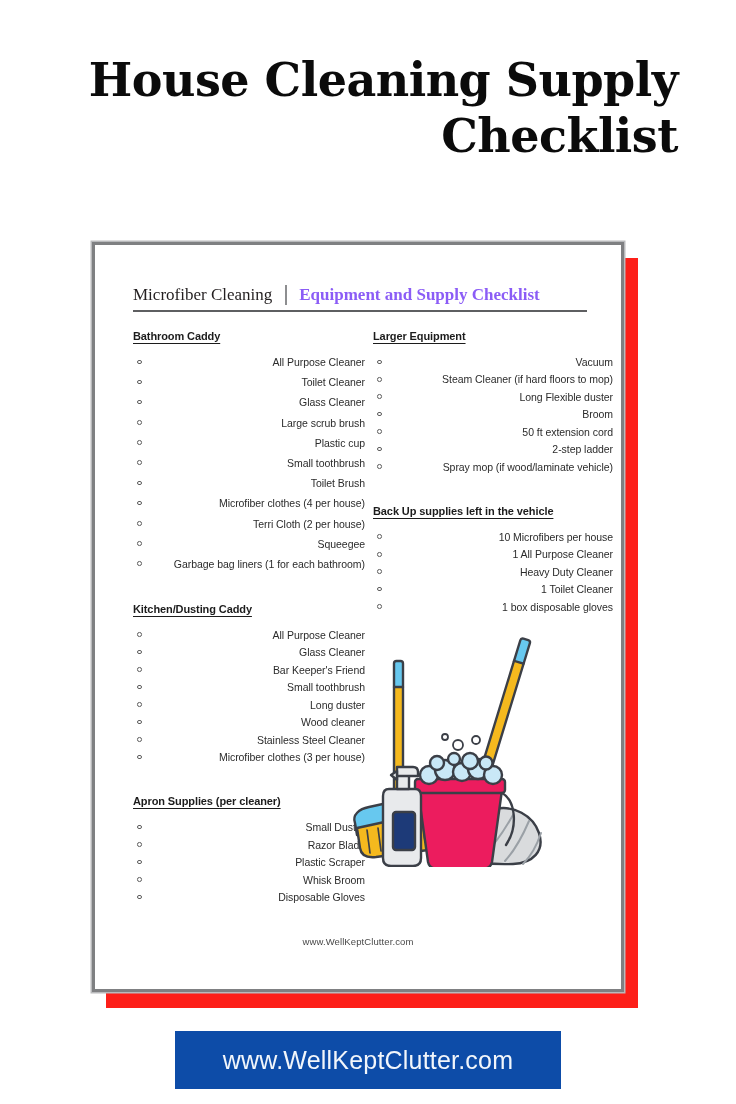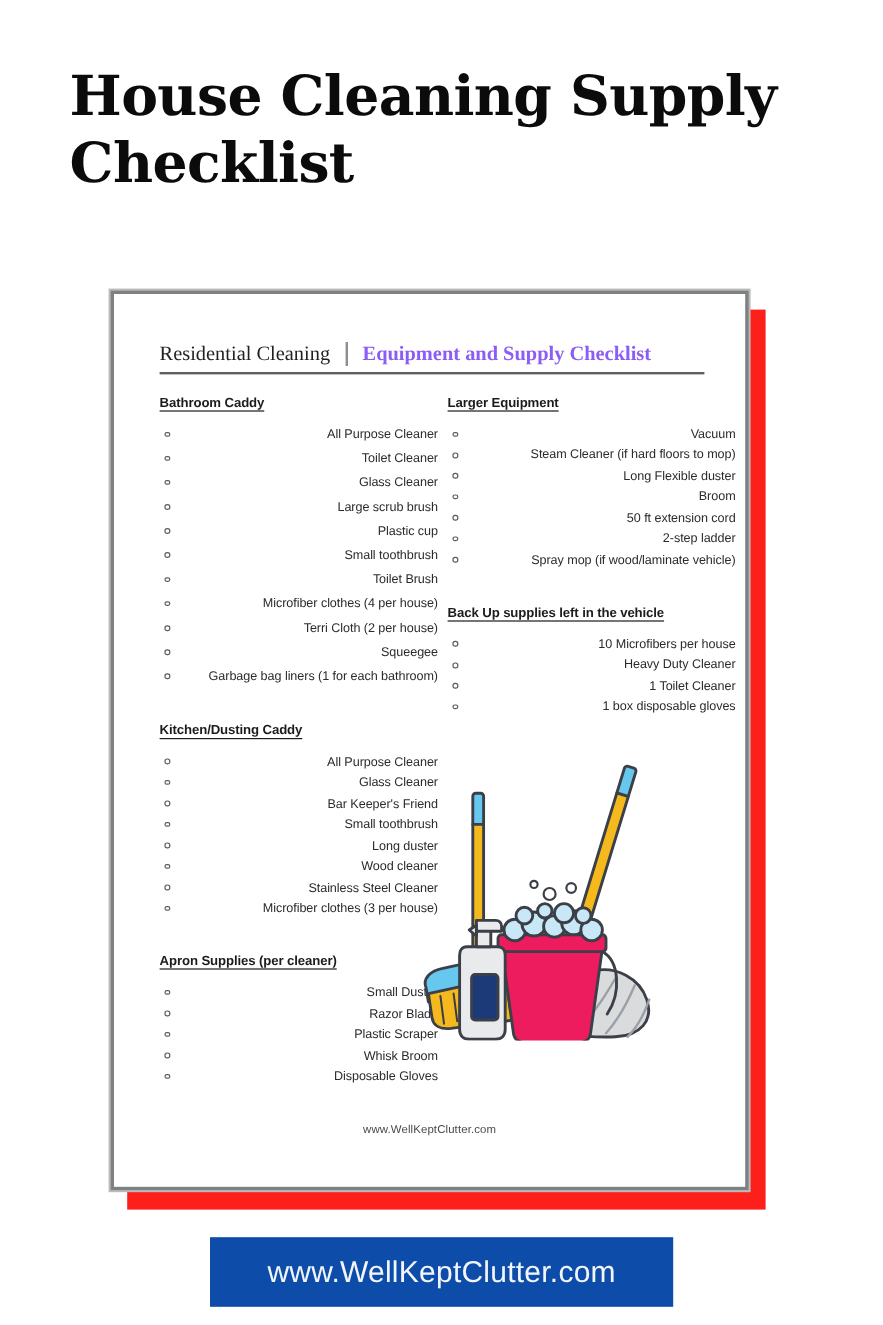--- a/index.html
+++ b/index.html
@@ -8,21 +8,21 @@
     background:#ffffff;
     font-family:"Liberation Sans", sans-serif;
     position:relative;
     overflow:hidden;
   }
 
   
   .pin-title {
     position:absolute;
     left:0; top:52px; width:736px;
-    text-align:left;
+    text-align:right;
     font-family:"DejaVu Serif", serif;
     font-weight:bold;
     font-size:46px;
     line-height:1.22;
     letter-spacing:-0.5px;
     color:#0b0b0b;
     padding:0 58px;
   }
 
   
@@ -155,21 +155,21 @@
 <div class="pin-title">House Cleaning Supply Checklist</div>
 
 <div class="doc-wrap">
 
   <div class="red-accent"></div>
 
   <div class="doc-card">
     <div class="doc-inner">
 
       <div class="doc-header">
-        <span class="hdr-left">Residential Cleaning</span>
+        <span class="hdr-left">Microfiber Cleaning</span>
         <span class="hdr-divider"></span>
         <span class="hdr-right">Equipment and Supply Checklist</span>
       </div>
 
       <div class="cols">
 
         <div class="col-left">
 
           <div class="sec">
             <div class="sec-head">Bathroom Caddy</div>
@@ -227,20 +227,21 @@
               <li><span class="bullet"></span><span>50 ft extension cord</span></li>
               <li><span class="bullet"></span><span>2-step ladder</span></li>
               <li><span class="bullet"></span><span>Spray mop (if wood/laminate vehicle)</span></li>
             </ul>
           </div>
 
           <div class="sec">
             <div class="sec-head">Back Up supplies left in the vehicle</div>
             <ul class="items compact">
               <li><span class="bullet"></span><span>10 Microfibers per house</span></li>
+              <li><span class="bullet"></span><span>1 All Purpose Cleaner</span></li>
               <li><span class="bullet"></span><span>Heavy Duty Cleaner</span></li>
               <li><span class="bullet"></span><span>1 Toilet Cleaner</span></li>
               <li><span class="bullet"></span><span>1 box disposable gloves</span></li>
             </ul>
           </div>
 
         </div>
       </div>
 
       <div class="illo">

